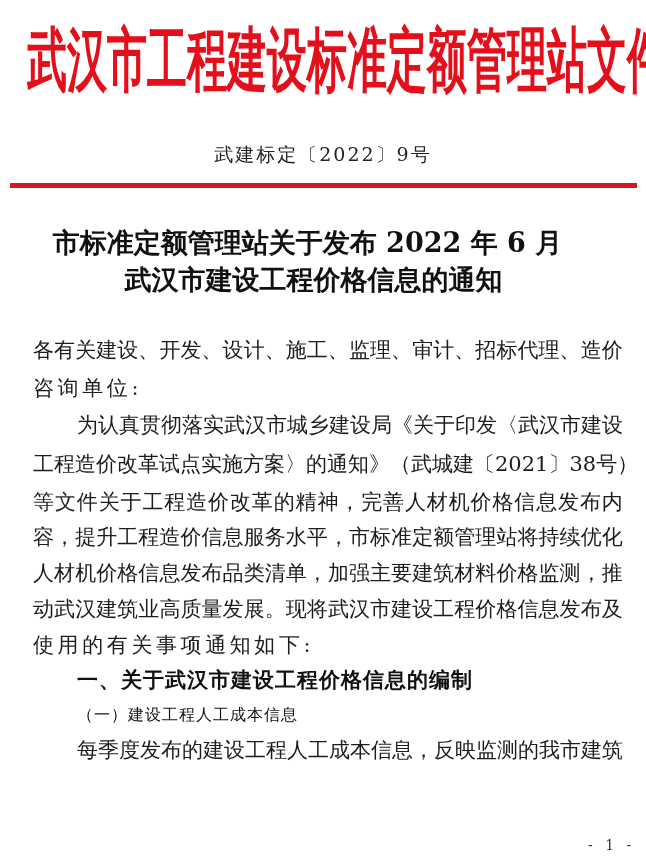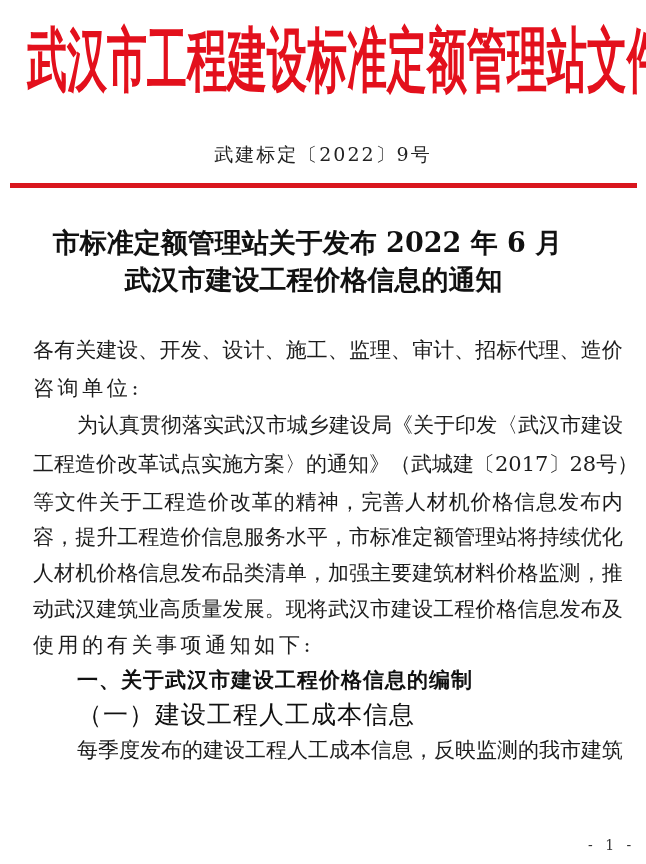--- a/index.html
+++ b/index.html
@@ -21,21 +21,21 @@
   .title1 { top: 226px; }
   .title2 { top: 263px; padding-left: 6px; }
   .line { left: 33px; width: 590px; font-size: 21px; line-height: 28px;
           display: flex; justify-content: space-between; color: #1c1c1c; }
   .line span { display: inline-block; }
   .line.short { justify-content: flex-start; }
   .line.short span { margin-right: 3.6px; }
   .ind { left: 77px; width: 546px; }
   .heading { left: 77px; font-family: Liberation Serif, serif; font-weight: bold;
              font-size: 21px; line-height: 28px; letter-spacing: 1px; color: #111; }
-  .sub { left: 77px; font-family: "DejaVu Sans", sans-serif; font-size: 25px;
+  .sub { left: 77px; font-family: "DejaVu Sans", sans-serif; font-size: 16px;
          line-height: 28px; letter-spacing: 1px; color: #111; }
   .pageno { left: 588px; top: 837px; font-size: 14px; letter-spacing: 4px; color: #333; }
 </style>
 </head>
 <body>
 
 <div class="abs masthead" id="masthead">
     <span>武</span>
     <span>汉</span>
     <span>市</span>
@@ -142,23 +142,23 @@
     <span>〉</span>
     <span>的</span>
     <span>通</span>
     <span>知</span>
     <span>》</span>
     <span>（</span>
     <span>武</span>
     <span>城</span>
     <span>建</span>
     <span>〔</span>
-    <span>2017</span>
+    <span>2021</span>
     <span>〕</span>
-    <span>28</span>
+    <span>38</span>
     <span>号</span>
     <span>）</span>
   </div>
 <div class="abs line" style="top:488px;">
     <span>等</span>
     <span>文</span>
     <span>件</span>
     <span>关</span>
     <span>于</span>
     <span>工</span>

